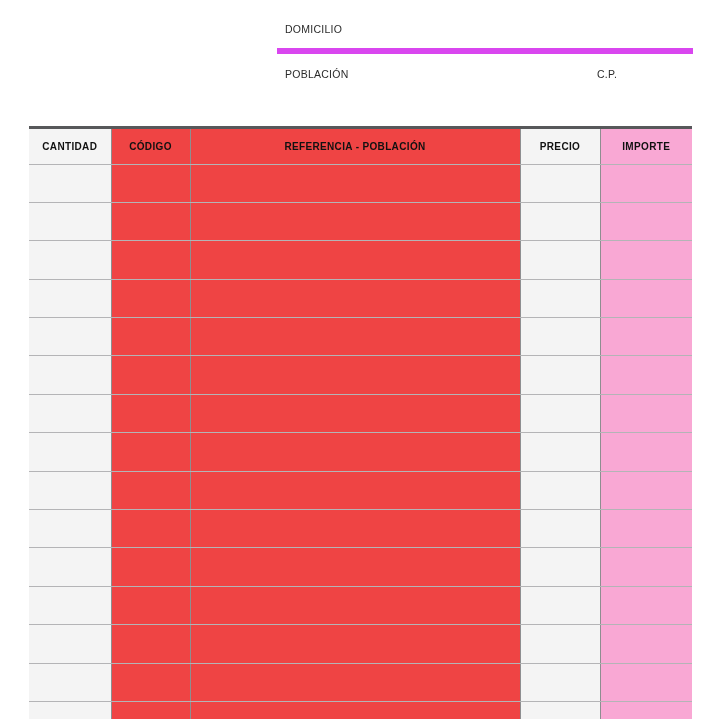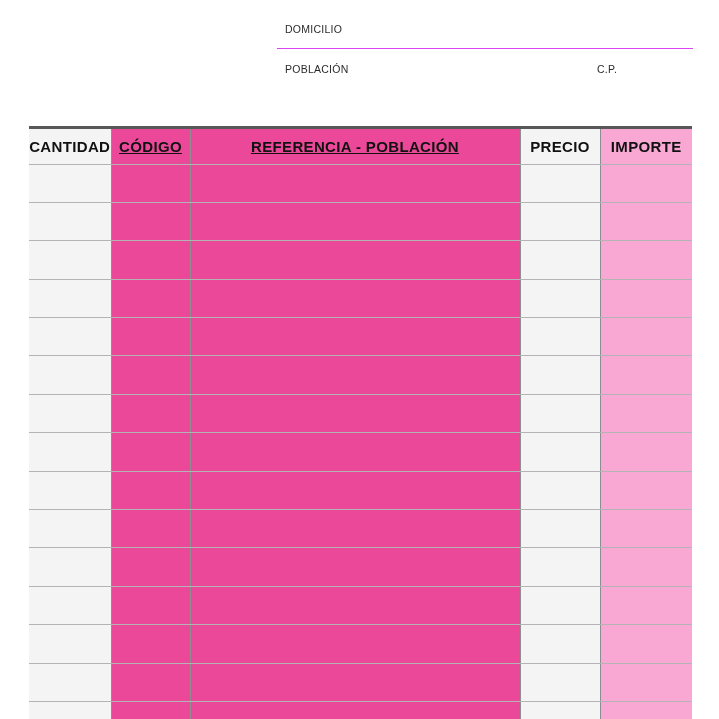--- a/index.html
+++ b/index.html
@@ -33,21 +33,21 @@
     width: 416px;
     height: 117px;
   }
   .form-row {
     position: absolute;
     left: 0;
     width: 416px;
     height: 39px;
   }
   .form-row.r1 { top: 0px; }
-  .form-row.r2 { top: 39px;  border-top: 1px solid #d946ef; }
+  .form-row.r2 { top: 39px;  border-top: 6px solid #d946ef; }
   .form-row.r3 { top: 78px;  border-top: 1px solid #d9d9d9; }
 
   .form-label {
     position: absolute;
     top: 50%;
     transform: translateY(-50%);
     font-size: 10.5px;
     font-weight: 400;
     letter-spacing: 0.25px;
     color: #2b2b2b;
@@ -86,34 +86,34 @@
     padding: 0;
     margin: 0;
     border-right: 1px solid #8e8e90;
     border-bottom: 1px solid #b4b4b6;
     box-sizing: border-box;
   }
   .tbl th:last-child, .tbl td:last-child { border-right: none; }
 
   .tbl thead th {
     height: 35px;
-    font-size: 15px;
+    font-size: 10px;
     font-weight: bold;
     letter-spacing: 0.35px;
     color: #111111;
     text-align: center;
     vertical-align: middle;
     border-bottom: 1px solid #b4b4b6;
     white-space: nowrap;
   }
 
   
   .sh-light  { background: #f4f4f4; }
   .sh-mid    { background: #f9a8d4; }
-  .sh-white  { background: #ec4899; text-decoration: underline; }
+  .sh-white  { background: #ef4444; }
 
   .tbl tbody tr { height: 38.4px; }
   .tbl tbody tr:last-child td { border-bottom: none; }
 
   .cell-text {
     display: block;
     height: 100%;
     font-size: 10.5px;
     color: #222;
     padding: 0 6px;

